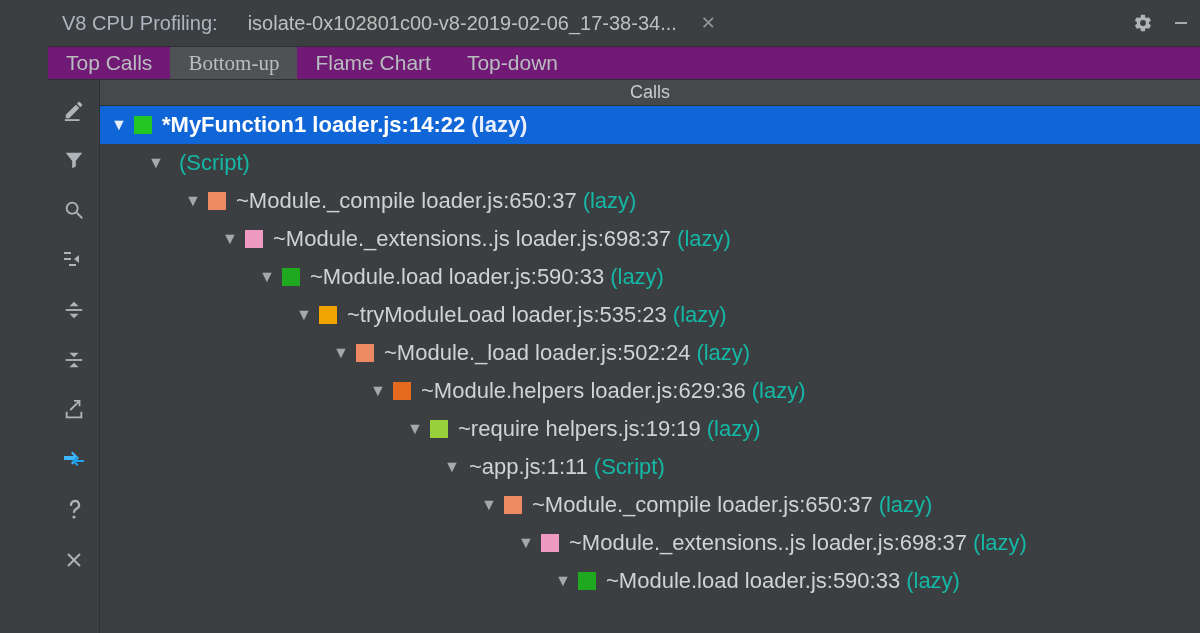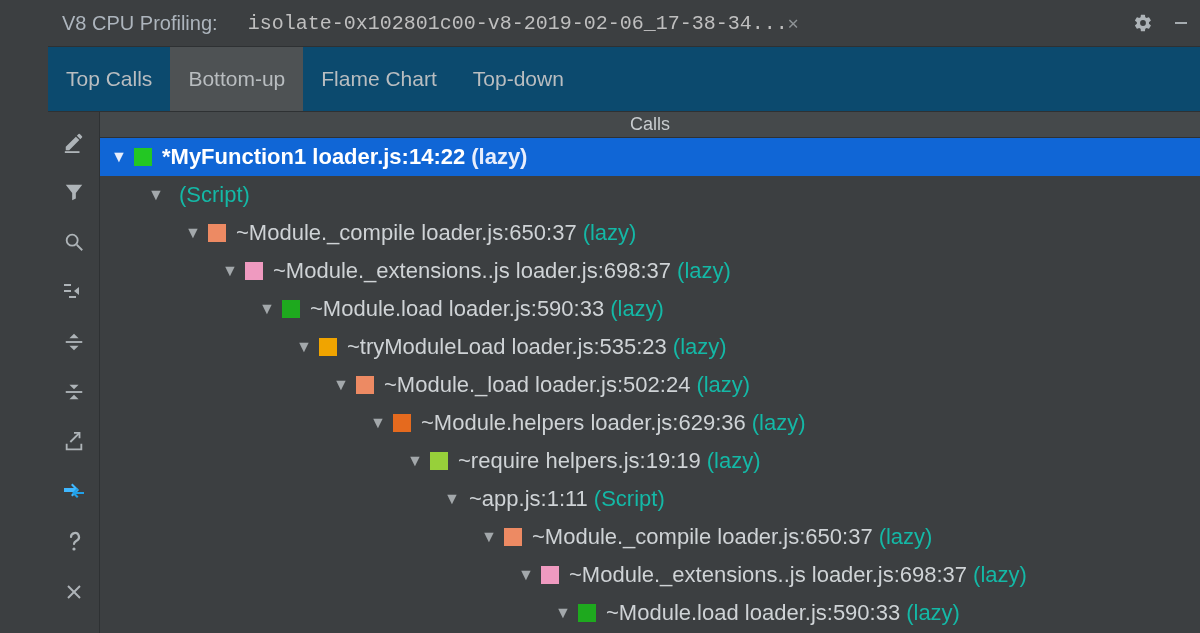--- a/index.html
+++ b/index.html
@@ -13,42 +13,42 @@
   
   .titlebar {
     display: flex; align-items: center; height: 46px;
     background: #3c3f41;
   }
   .titlebar .title {
     padding: 0 14px; color: #adb5bd; font-size: 20px;
     display: flex; align-items: center; height: 100%;
   }
   .titlebar .tab {
-    display: flex; align-items: center; gap: 0;
-    padding: 8px 16px; height: 100%; color: #bfbfbf; font-family: Liberation Mono, monospace;
+    display: flex; align-items: center; gap: 24px;
+    padding: 8px 16px; height: 100%; color: #bfbfbf;
   }
   .titlebar .tab .close { color: #8e9396; font-size: 18px; }
   .titlebar .spacer { flex: 1; }
   .titlebar .icon-btn {
     width: 38px; height: 100%; display: flex; align-items: center; justify-content: center;
     color: #aeb4b8;
   }
 
   
   .viewtabs {
-    display: flex; align-items: stretch; height: 66px;
+    display: flex; align-items: stretch; height: 34px;
     border-top: 1px solid #2e3133;
     border-bottom: 1px solid #2e3133;
-    background: #0c4a6e;
+    background: #701a75;
   }
   .viewtabs .vtab {
     display: flex; align-items: center; padding: 0 18px;
     color: #b9bdc0; font-size: 21px;
   }
-  .viewtabs .vtab.selected { background: #4e5254; }
+  .viewtabs .vtab.selected { background: #4e5254; font-family: Liberation Serif, serif; }
 
   
   .body { flex: 1; display: flex; min-height: 0; }
 
   .sidetools {
     width: 52px; background: #3c3f41; border-right: 1px solid #2e3133;
     display: flex; flex-direction: column; align-items: center; gap: 10px;
     padding-top: 10px;
   }
   .tool {

